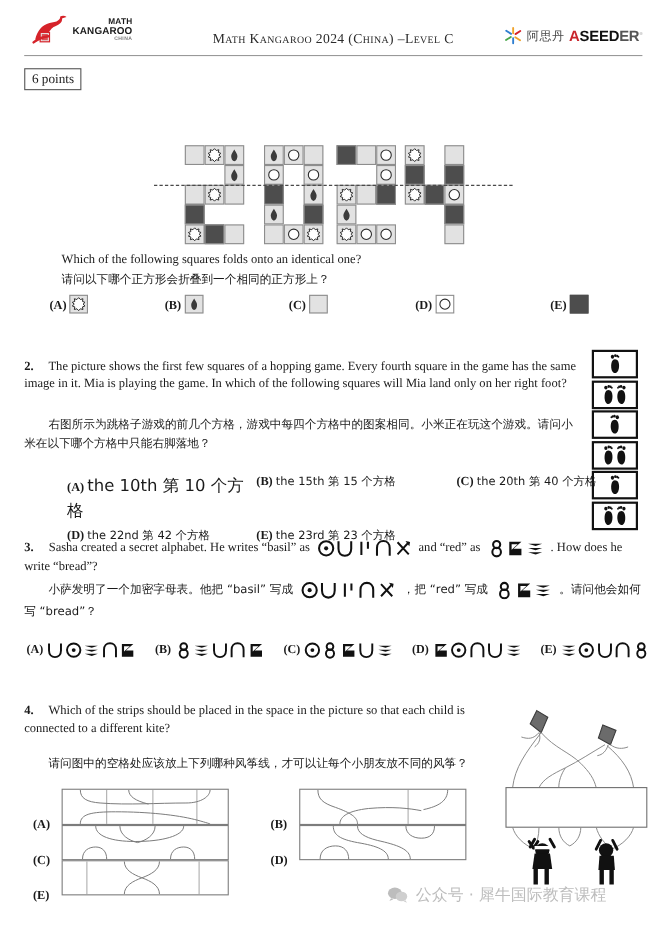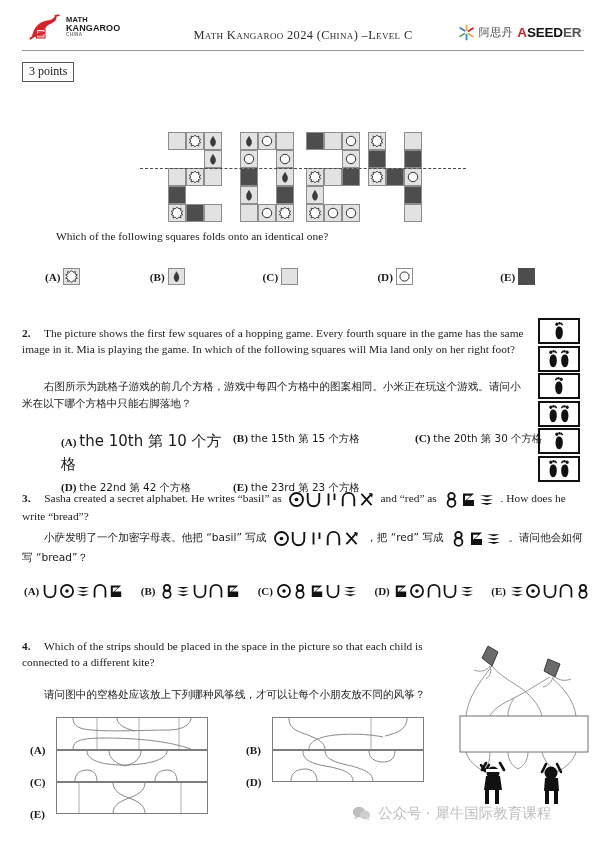--- a/index.html
+++ b/index.html
@@ -6,21 +6,21 @@
   body{
     width:606px;height:842px;background:#fff;
     font-family:"Liberation Serif",serif;color:#1a1a1a;
     position:relative;overflow:hidden;
   }
   .page{position:relative;width:606px;height:842px;}
 
   
   .header{position:absolute;left:0;top:0;width:606px;height:52px;}
   .hdr-rule{position:absolute;left:22px;top:50px;width:562px;height:1px;background:#999;}
-  .logo-mk{position:absolute;left:28px;top:10px;width:120px;height:34px;display:flex;align-items:center;gap:4px;}
+  .logo-mk{position:absolute;left:28px;top:10px;width:120px;height:34px;display:flex;align-items:center;gap:4px;text-align:right;}
   .mk-mark{position:relative;width:34px;height:30px;flex:0 0 auto;}
   .mk-text{font-family:"Liberation Sans",sans-serif;line-height:1.0;color:#1a1a1a;}
   .mk-l1{font-size:7.5px;font-weight:bold;letter-spacing:.2px;}
   .mk-l2{font-size:9px;font-weight:bold;letter-spacing:.1px;}
   .mk-l3{font-size:4.6px;font-weight:bold;color:#777;letter-spacing:.4px;}
   .hdr-title{
     position:absolute;left:0;top:28px;width:606px;text-align:center;
     font-family:"Liberation Serif",serif;font-size:12.4px;
     font-variant:small-caps;letter-spacing:.35px;color:#2b2b2b;
   }
@@ -124,21 +124,21 @@
           <path d="M15.0 4.2 L10.6 7.0" stroke="#d6232a" stroke-width="1.7" stroke-linecap="round"></path>
         </svg>
       </div>
       <span class="as-cn">阿思丹</span>
       <span class="as-wd"><span class="as-a">A</span><span class="as-seed">SEED</span><span class="as-er">ER</span><span class="as-tm">®</span></span>
     </div>
 
     <div class="hdr-rule"></div>
   </div>
 
-  <div class="points-badge">3 points</div>
+  <div class="points-badge">6 points</div>
 
 
   <div id="p1fig">
       <div class="cell c-light" style="left: 0px; top: 0px; width: 18px; height: 18px;"></div>
       <div class="cell c-light" style="left: 18px; top: 0px; width: 18px; height: 18px;">
         <svg class="sym" viewBox="0 0 18 18">
           <path d="M9 2.4 L10.8 4.3 L13.4 3.5 L12.9 6.2 L15.5 7.2 L13.5 9 L15.5 10.8 L12.9 11.8 L13.4 14.5 L10.8 13.7 L9 15.6 L7.2 13.7 L4.6 14.5 L5.1 11.8 L2.5 10.8 L4.5 9 L2.5 7.2 L5.1 6.2 L4.6 3.5 L7.2 4.3 Z" fill="#ffffff" stroke="#2b2b2b" stroke-width="1"></path>
         </svg>
       </div>
       <div class="cell c-light" style="left: 36px; top: 0px; width: 18px; height: 18px;">
@@ -268,20 +268,21 @@
           <circle cx="9" cy="9" r="5.3" fill="#ffffff" stroke="#2b2b2b" stroke-width="1.1"></circle>
         </svg>
       </div>
       <div class="cell c-dark" style="left: 236px; top: 54px; width: 18px; height: 18px;"></div>
       <div class="cell c-light" style="left: 236px; top: 72px; width: 18px; height: 18px;"></div>
       <div class="dashline" style="left: -28px; top: 36px; width: 326px;"></div>
     </div>
 
   <div class="prob" style="left:56px;top:228px;width:530px;">
     <div>Which of the following squares folds onto an identical one?</div>
+    <div class="cn" style="margin-top:2px;">请问以下哪个正方形会折叠到一个相同的正方形上？</div>
   </div>
 
   <div class="optrow" style="position:absolute;left:24px;top:268px;width:566px;">
     <span style="display:inline-block;width:102px;"><span class="olabel">(A)</span>
       <span class="tile light"><svg width="15" height="15" viewBox="0 0 15 15" style="position:absolute;left:0;top:0">
             <path d="M7.5 1.6 L9.1 3.3 L11.4 2.6 L11.0 5.0 L13.3 5.9 L11.5 7.5 L13.3 9.1 L11.0 10.0 L11.4 12.4 L9.1 11.7 L7.5 13.4 L5.9 11.7 L3.6 12.4 L4.0 10.0 L1.7 9.1 L3.5 7.5 L1.7 5.9 L4.0 5.0 L3.6 2.6 L5.9 3.3 Z" fill="#fff" stroke="#2b2b2b" stroke-width="0.9"></path>
           </svg></span></span>
     <span style="display:inline-block;width:110px;"><span class="olabel">(B)</span>
       <span class="tile light"><svg width="15" height="15" viewBox="0 0 15 15" style="position:absolute;left:0;top:0">
             <path d="M7.5 2.3 C9 5 10.2 6.4 10.2 8.2 C10.2 10.6 9 12.5 7.5 12.9 C6 12.5 4.8 10.6 4.8 8.2 C4.8 6.4 6 5 7.5 2.3 Z" fill="#3b3b3b"></path>
@@ -392,21 +393,21 @@
             <ellipse cx="3.2" cy="4.4" rx="0.8" ry="0.9199999999999999" fill="#111"></ellipse>
           </g>
         </svg>
       </div>
     </div>
 
   <div class="optrow" style="position:absolute;left:40px;top:430px;width:540px;">
     <div style="display:flex;">
       <span style="width:172px;"><span class="olabel">(A)</span> <span class="cn" style="font-size:15px">the 10th 第 10 个方格</span></span>
       <span style="width:182px;"><span class="olabel">(B)</span> <span class="cn" style="font-size:10.4px">the 15th 第 15 个方格</span></span>
-      <span><span class="olabel">(C)</span> <span class="cn" style="font-size:10.4px">the 20th 第 30 个方格</span></span>
+      <span><span class="olabel">(C)</span> <span class="cn" style="font-size:10.4px">the 20th 第 40 个方格</span></span>
     </div>
     <div style="display:flex;margin-top:2px;">
       <span style="width:172px;"><span class="olabel">(D)</span> <span class="cn" style="font-size:10.4px">the 22nd 第 42 个方格</span></span>
       <span><span class="olabel">(E)</span> <span class="cn" style="font-size:10.4px">the 23rd 第 23 个方格</span></span>
     </div>
   </div>
 
   <div class="prob" style="left:22px;top:490px;width:562px;">
     <div>
       <span class="pnum">3.</span>

